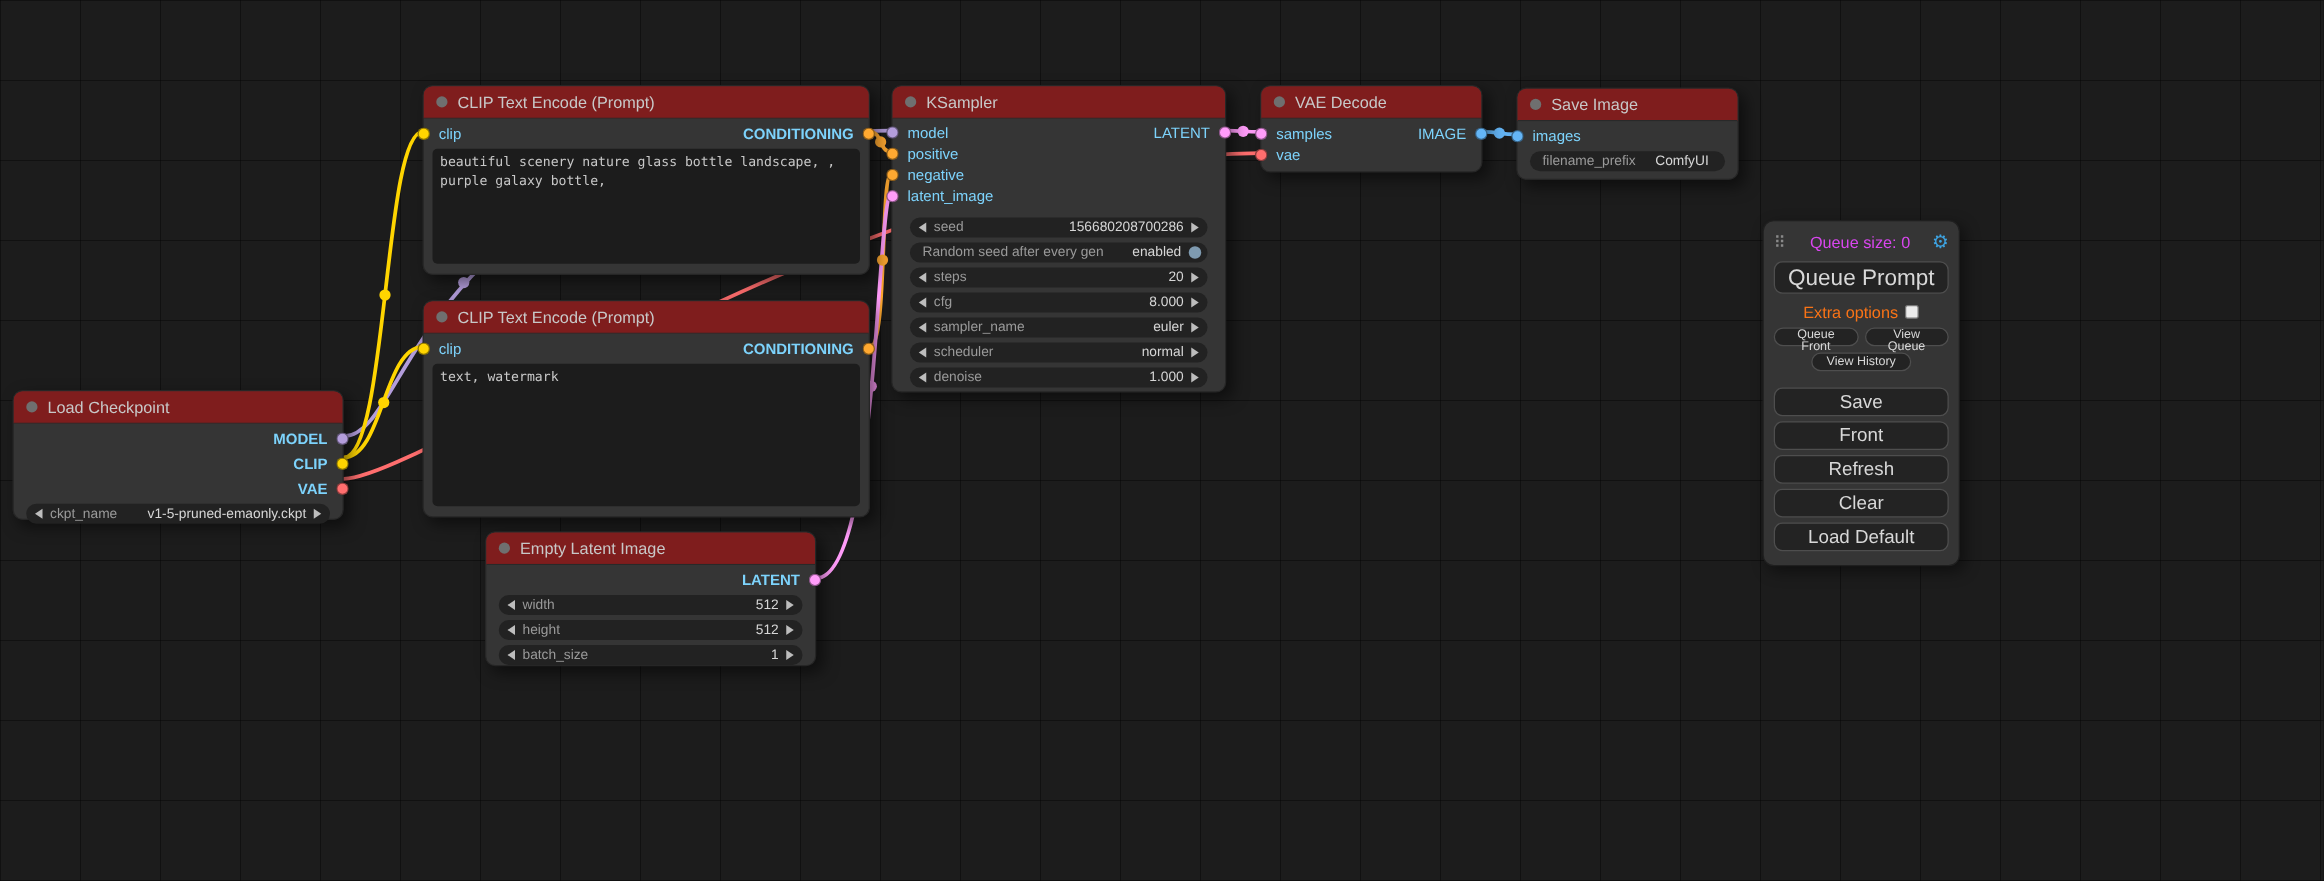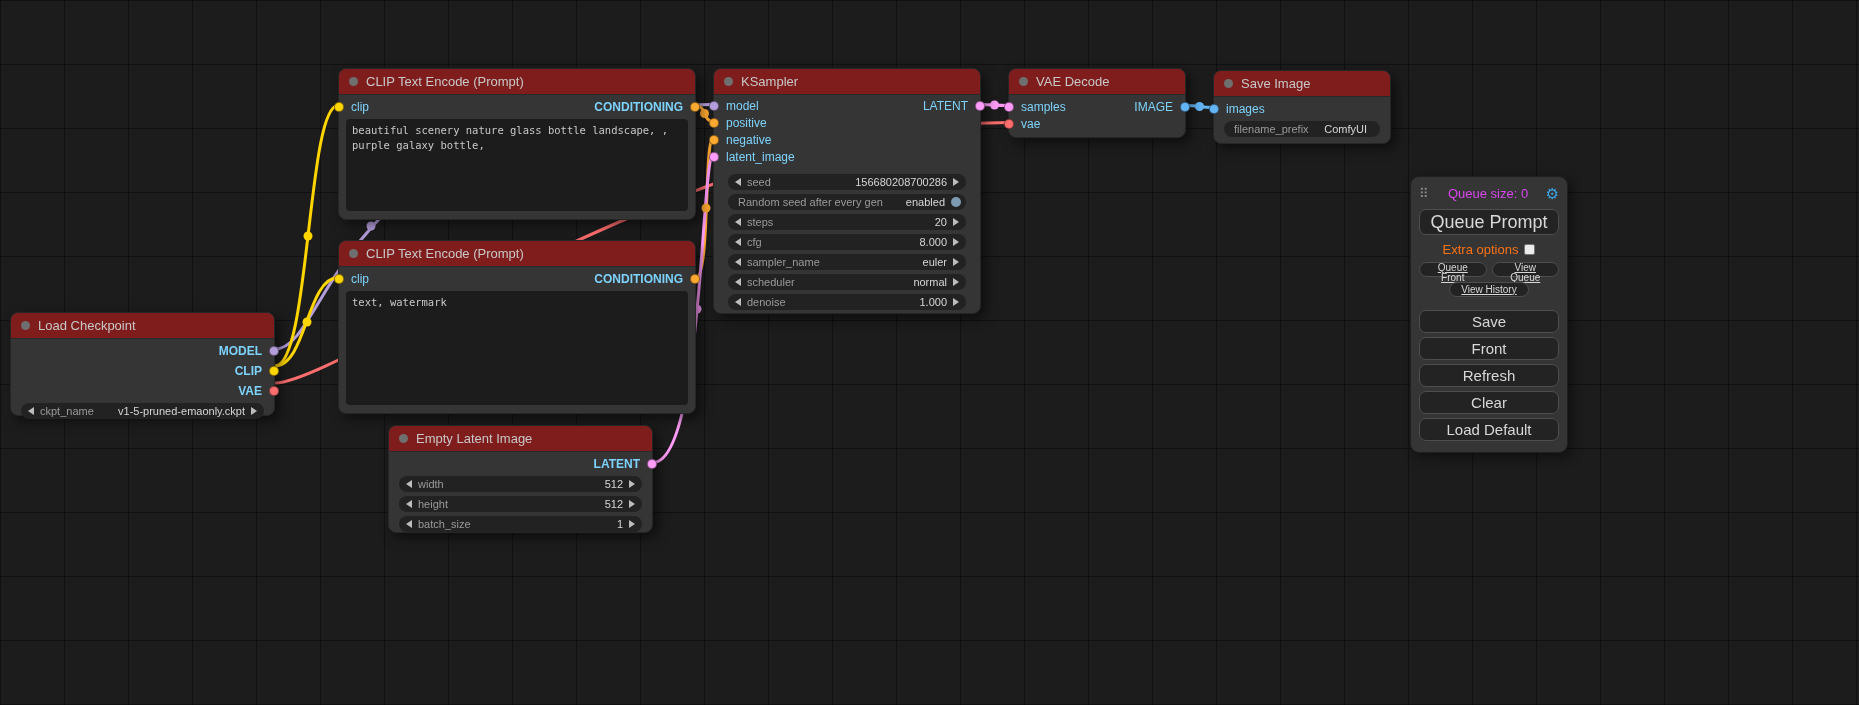--- a/index.html
+++ b/index.html
@@ -63,21 +63,21 @@
   .gear{color:#3da4e3;font-size:15px;line-height:1;cursor:pointer;}
   .gear::before{content:'⚙';}
   .btn{display:block;width:100%;background:#232323;border:1px solid #4e4e4e;border-radius:7px;
     color:#d8d8d8;font-family:inherit;cursor:pointer;}
   .btn.big{height:26px;font-size:18px;margin-top:6px;}
   .btn.action{height:23px;font-size:15px;margin-top:4px;}
   .extra-row{display:flex;align-items:center;justify-content:center;gap:6px;color:#f97316;
     font-size:13px;margin-top:7px;}
   .checkbox{width:11px;height:11px;background:#ececec;border:1px solid #777;border-radius:2px;cursor:pointer;}
   .small-row{display:flex;gap:5px;margin-top:5px;justify-content:center;}
-  .btn.small{height:15px;font-size:10px;border-radius:8px;padding:0 6px;line-height:1;flex:1;width:auto;text-decoration:underline;}
+  .btn.small{height:15px;font-size:10px;border-radius:8px;padding:0 6px;line-height:1;flex:1;width:auto;}
   .btn.small.history{flex:none;width:80px;}
   .action-group{margin-top:13px;}
 </style>
 </head>
 <body>
 
 <div id="canvas">
 
   <svg id="wires" width="1859" height="705">
     <path class="wire model" d="M 275 349 C 332 349, 330 105, 713 104.5"></path>

